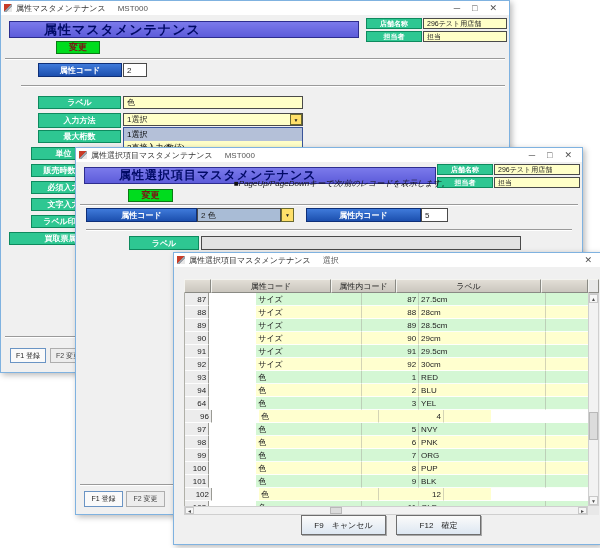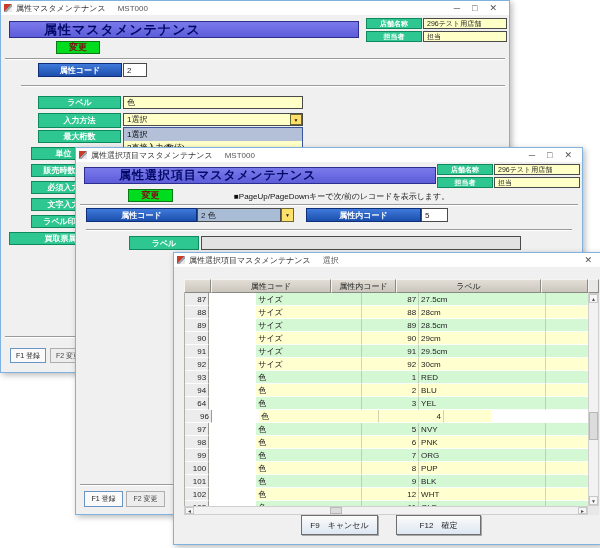--- a/index.html
+++ b/index.html
@@ -154,21 +154,21 @@
   <div class="bluehdr" style="left:8px; top:19px; width:352px; height:17px; font-size:12px;">
     <span>属性選択項目マスタメンテナンス</span>
   </div>
 
   <div class="glabel" style="left:361px; top:16px; width:56px; height:11px; font-size:7px;">店舗名称</div>
   <div class="yfield" style="left:418px; top:16px; width:86px; height:11px; font-size:7px;">296テスト用店舗</div>
   <div class="glabel" style="left:361px; top:29px; width:56px; height:11px; font-size:7px;">担当者</div>
   <div class="yfield" style="left:418px; top:29px; width:86px; height:11px; font-size:7px;">担当</div>
 
   <div class="greenbtn" style="left:52px; top:41px; width:45px; height:13px;">変更</div>
-  <div class="note" style="left:158px; top:43px;">■PageUp/PageDownキーで次/前のレコードを表示します。</div>
+  <div class="note" style="left:158px; top:30px;font-style:italic;">■PageUp/PageDownキーで次/前のレコードを表示します。</div>
 
   <div class="sep" style="left:4px; right:4px; top:56px;"></div>
 
   <div class="blabel" style="left:10px; top:60px; width:111px; height:14px;">属性コード</div>
   <div class="wfield" style="left:121px; top:60px; width:84px; height:14px; background:#a9bcd6;">2 色</div>
   <div class="combo-btn" style="left:205px; top:60px; width:13px; height:14px;">▼</div>
 
   <div class="blabel" style="left:230px; top:60px; width:115px; height:14px;">属性内コード</div>
   <div class="wfield" style="left:345px; top:60px; width:27px; height:14px;">5</div>
 
@@ -305,21 +305,20 @@
             <div class="td c0">101</div>
             <div class="td c1">色</div>
             <div class="td c2">9</div>
             <div class="td c3">BLK</div>
             <div class="td c4"></div>
           </div>
           <div class="trow row-yellow">
             <div class="td c0">102</div>
             <div class="td c1">色</div>
             <div class="td c2">12</div>
-            <div class="td c3">WHT</div>
             <div class="td c4"></div>
           </div>
           <div class="trow row-green">
             <div class="td c0">103</div>
             <div class="td c1">色</div>
             <div class="td c2">11</div>
             <div class="td c3">GLD</div>
             <div class="td c4"></div>
           </div>
         </div>
@@ -332,15 +331,15 @@
     <div style="display:flex;">
       <div class="hscroll">
         <div class="sbtn" style="left:0; top:0; width:9px; height:7px;">◄</div>
         <div class="hthumb" style="left:145px; width:12px;"></div>
         <div class="sbtn" style="left:auto; right:0; top:0; width:9px; height:7px;">►</div>
       </div>
       <div class="corner" style="height:9px;"></div>
     </div>
   </div>
 
-  <div class="bigbtn" style="left:127px; top:262px; width:77px;">F9　キャンセル</div>
+  <div class="bigbtn" style="left:127px; top:262px; width:85px;">F9　キャンセル</div>
   <div class="bigbtn" style="left:222px; top:262px; width:85px;">F12　確定</div>
 </div>
 
 </body></html>

